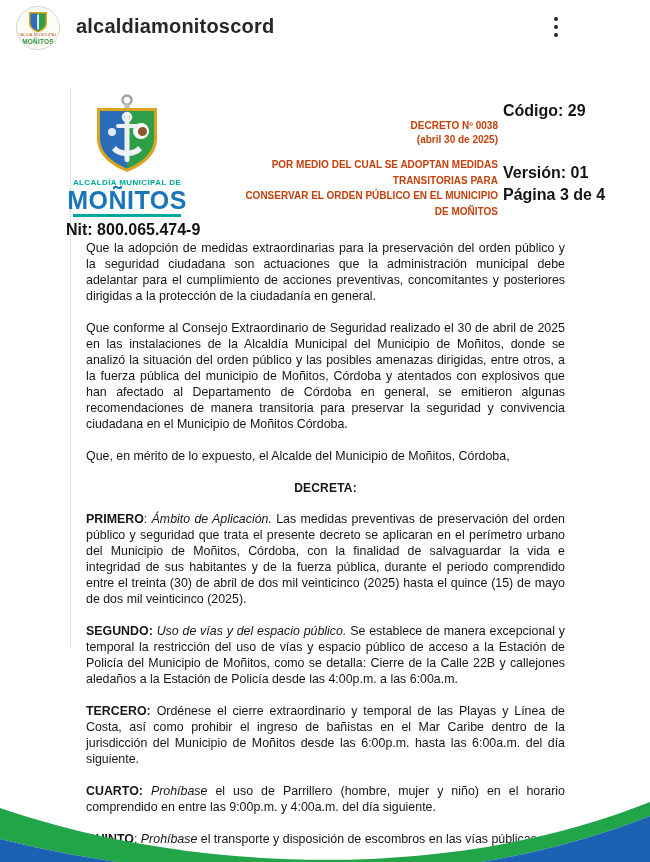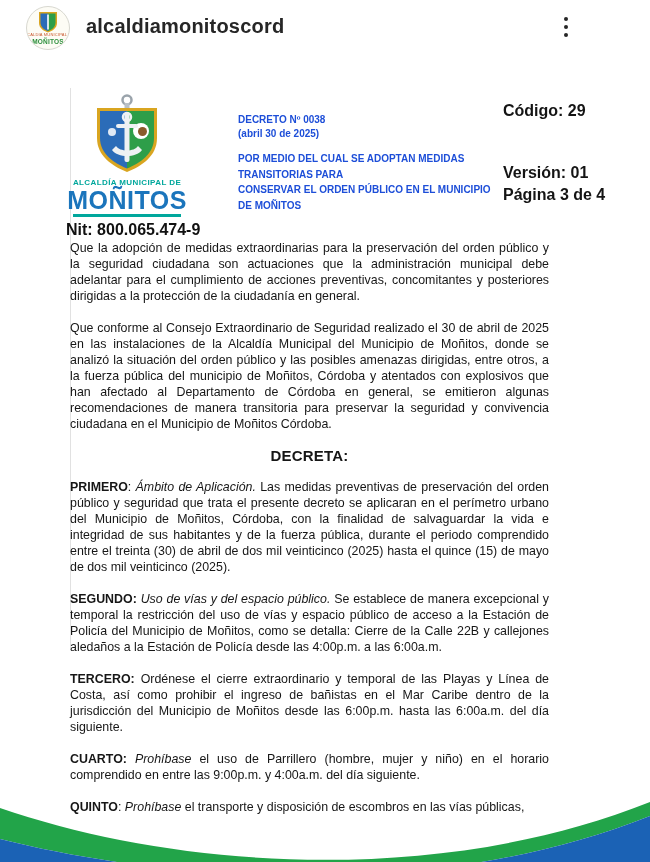--- a/index.html
+++ b/index.html
@@ -2,21 +2,21 @@
 <html><head>
 <meta charset="utf-8">
 <style>
   * { margin:0; padding:0; box-sizing:border-box; }
   html,body { width:650px; height:862px; }
   body {
     position:relative; background:#ffffff; overflow:hidden;
     font-family:"Liberation Sans", sans-serif; color:#151515;
   }
   
-  .post-header { position:absolute; top:0; left:10px; width:592px; height:58px; background:#fff; }
+  .post-header { position:absolute; top:0; left:0; width:592px; height:58px; background:#fff; }
   .avatar {
     position:absolute; left:16px; top:6px; width:44px; height:44px; border-radius:50%;
     background:#fdfcf5; border:1px solid #d8d8d0; overflow:hidden; cursor:pointer;
     display:flex; flex-direction:column; align-items:center; justify-content:center;
   }
   .avatar-small-text { font-size:4px; color:#c8552a; letter-spacing:0.2px; line-height:1.1; white-space:nowrap; }
   .avatar-name-text { font-size:6.5px; font-weight:bold; color:#2c8f3c; letter-spacing:0.2px; line-height:1.1; white-space:nowrap; }
   .username {
     position:absolute; left:76px; top:15px; font-size:20px; font-weight:600; color:#262626;
     letter-spacing:0.2px; cursor:pointer;
@@ -33,37 +33,37 @@
 
   
   .logo-block { position:absolute; left:66px; top:12px; width:122px; text-align:center; }
   .logo-shield { display:block; margin:0 auto 4px auto; }
   .org-line  { font-size:8px;  font-weight:bold; color:#00a79c; letter-spacing:0.4px; white-space:nowrap; }
   .org-name  { font-size:25px; font-weight:bold; color:#1b75bc; letter-spacing:0.5px; line-height:1.05; }
   .org-underline { width:108px; height:3px; background:#00a79c; margin:1px auto 4px auto; }
   .org-nit   { font-size:16px; font-weight:bold; color:#111; white-space:nowrap; }
 
   
-  .title-block { position:absolute; left:238px; top:31px; width:260px; text-align:left; color:#1d4ed8; }
+  .title-block { position:absolute; left:238px; top:37px; width:260px; text-align:right; color:#c2410c; }
   .decree-no   { font-size:10px; font-weight:bold; line-height:1.35; }
   .decree-date { font-size:10px; font-weight:bold; line-height:1.35; margin-bottom:11px; }
   .decree-subject { font-size:10px; font-weight:bold; line-height:1.55; }
 
   
   .meta-block { position:absolute; left:503px; top:20px; font-size:16px; font-weight:bold; color:#141414; }
   .meta-code    { margin-bottom:10px; }
   .meta-version { margin-bottom:4px;margin-top:44px; }
 
   
   .doc-body {
-    position:absolute; left:70px; top:158px; width:479px;
+    position:absolute; left:86px; top:158px; width:479px;
     font-size:12.4px; line-height:16px; text-align:justify; color:#161616;
   }
   .para { margin-bottom:16px; }
-  .decreta { text-align:center; font-weight:bold; font-size:15px; margin-bottom:15px; letter-spacing:0.2px; }
+  .decreta { text-align:center; font-weight:bold; font-size:12px; margin-bottom:15px; letter-spacing:0.2px; }
 
   
   .footer-wave { position:absolute; left:0; bottom:0; width:650px; height:80px; pointer-events:none; }
 </style>
 </head>
 <body>
 
 <div class="post-header">
   <div class="avatar">
     <svg width="20" height="22" viewBox="0 0 20 22">
@@ -119,20 +119,21 @@
 
   <div class="meta-block">
     <div class="meta-code">Código: 29</div>
     <div class="meta-version">Versión: 01</div>
     <div class="meta-page">Página 3 de 4</div>
   </div>
 
   <div class="doc-body">
     <p class="para"><span>Que la adopción de medidas extraordinarias para la preservación del orden público y la seguridad ciudadana son actuaciones que la administración municipal debe adelantar para el cumplimiento de acciones preventivas, concomitantes y posteriores dirigidas a la protección de la ciudadanía en general.</span></p>
     <p class="para"><span>Que conforme al Consejo Extraordinario de Seguridad realizado el 30 de abril de 2025 en las instalaciones de la Alcaldía Municipal del Municipio de Moñitos, donde se analizó la situación del orden público y las posibles amenazas dirigidas, entre otros, a la fuerza pública del municipio de Moñitos, Córdoba y atentados con explosivos que han afectado al Departamento de Córdoba en general, se emitieron algunas recomendaciones de manera transitoria para preservar la seguridad y convivencia ciudadana en el Municipio de Moñitos Córdoba.</span></p>
+    <p class="para"><span>Que, en mérito de lo expuesto, el Alcalde del Municipio de Moñitos, Córdoba,</span></p>
     <p class="decreta">DECRETA:</p>
     <p class="para"><span style="font-weight: bold;">PRIMERO</span><span>: </span><span style="font-style: italic;">Ámbito de Aplicación.</span><span> Las medidas preventivas de preservación del orden público y seguridad que trata el presente decreto se aplicaran en el perímetro urbano del Municipio de Moñitos, Córdoba, con la finalidad de salvaguardar la vida e integridad de sus habitantes y de la fuerza pública, durante el periodo comprendido entre el treinta (30) de abril de dos mil veinticinco (2025) hasta el quince (15) de mayo de dos mil veinticinco (2025).</span></p>
     <p class="para"><span style="font-weight: bold;">SEGUNDO:</span><span> </span><span style="font-style: italic;">Uso de vías y del espacio público.</span><span> Se establece de manera excepcional y temporal la restricción del uso de vías y espacio público de acceso a la Estación de Policía del Municipio de Moñitos, como se detalla: Cierre de la Calle 22B y callejones aledaños a la Estación de Policía desde las 4:00p.m. a las 6:00a.m.</span></p>
     <p class="para"><span style="font-weight: bold;">TERCERO:</span><span> Ordénese el cierre extraordinario y temporal de las Playas y Línea de Costa, así como prohibir el ingreso de bañistas en el Mar Caribe dentro de la jurisdicción del Municipio de Moñitos desde las 6:00p.m. hasta las 6:00a.m. del día siguiente.</span></p>
     <p class="para"><span style="font-weight: bold;">CUARTO:</span><span> </span><span style="font-style: italic;">Prohíbase</span><span> el uso de Parrillero (hombre, mujer y niño) en el horario comprendido en entre las 9:00p.m. y 4:00a.m. del día siguiente.</span></p>
     <p class="para"><span style="font-weight: bold;">QUINTO</span><span>: </span><span style="font-style: italic;">Prohíbase</span><span> el transporte y disposición de escombros en las vías públicas,</span></p>
   </div>
 </div>
 
 <svg class="footer-wave" viewBox="0 0 650 80" preserveAspectRatio="none">

